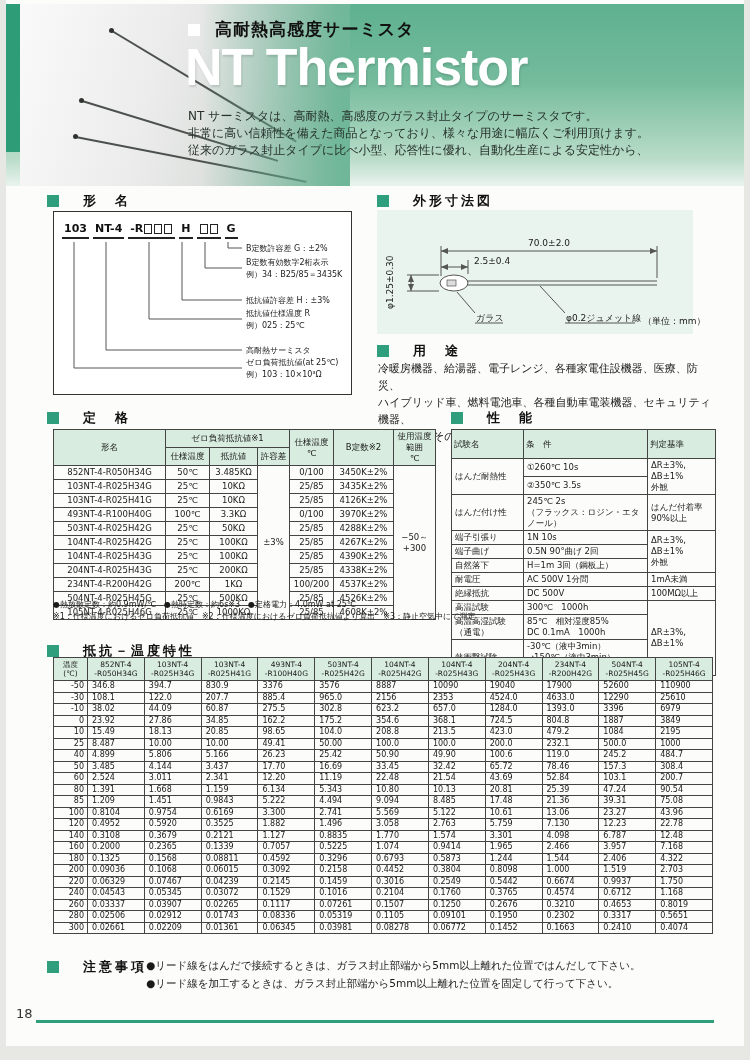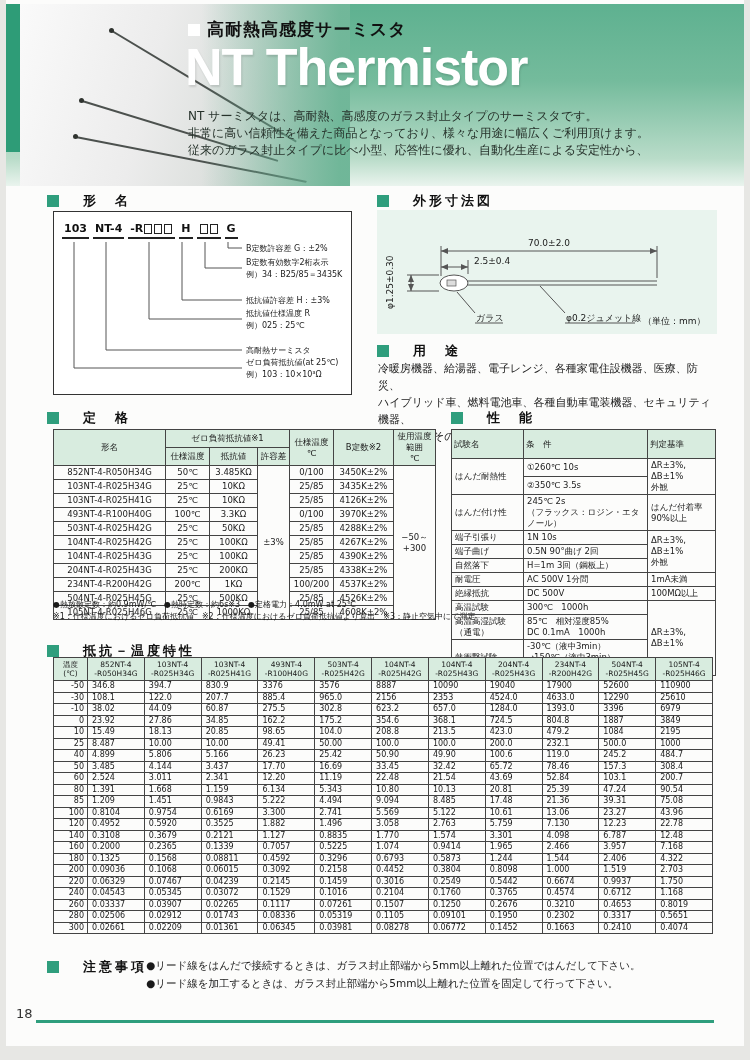--- a/index.html
+++ b/index.html
@@ -13,21 +13,21 @@
   .leftbar{position:absolute;left:0;top:0;width:14px;height:148px;background:#2e9c77}
   .photo{position:absolute;left:14px;top:0;width:330px;height:182px;
     background:linear-gradient(105deg,#fafafa 0%,#ececec 40%,#d9ddda 68%,#b7cdc1 100%)}
   .photo:after{content:"";position:absolute;inset:0;background:linear-gradient(90deg,rgba(116,187,156,0) 55%,rgba(104,180,148,.9) 97%)}
   .w{position:absolute;height:2px;background:#4c514e;border-radius:1px;transform-origin:left center}
   .w1{left:92px;top:26px;width:215px;transform:rotate(31deg)}
   .w2{left:62px;top:96px;width:205px;transform:rotate(17deg)}
   .w3{left:56px;top:132px;width:235px;transform:rotate(11deg)}
   .wd{position:absolute;width:5px;height:5px;border-radius:50%;background:#2f332f}
   .d1{left:89px;top:24px}.d2{left:59px;top:94px}.d3{left:53px;top:130px}
-  .subrow{position:absolute;left:182px;top:14px;display:flex;align-items:center;gap:7px}
+  .subrow{position:absolute;left:182px;top:14px;display:flex;align-items:center;gap:15px}
   .whitesq{width:12px;height:12px;background:#fff;display:inline-block}
   .subtitle{font-size:17px;font-weight:bold;color:#111;letter-spacing:1px}
   .title{position:absolute;left:179px;top:33px;font-size:52px;font-weight:bold;color:#fff;
     letter-spacing:-1px;font-family:"Liberation Sans","DejaVu Sans",sans-serif;text-shadow:1px 2px 2px rgba(0,0,0,.12)}
   .desc{position:absolute;left:182px;top:104px;font-size:12px;line-height:17px;color:#26322b}
 
   
   .sec-head{position:absolute;display:flex;align-items:center;gap:24px}
   .sq{width:12px;height:12px;background:#2f9e7d;flex:none}
   .sec-title{font-size:13px;font-weight:bold;letter-spacing:3px;color:#111}
@@ -43,21 +43,21 @@
   .model-box{position:absolute;left:47px;top:211px;width:299px;height:184px;border:1px solid #333;background:#fff}
   .model-code{position:absolute;left:8px;top:10px;display:flex;gap:4px;font-size:11px;font-weight:bold;color:#111}
   .seg{border-bottom:2px solid #222;padding:0 2px 2px;display:flex;align-items:center}
   .box{width:8px;height:10px;border:1px solid #222;margin:0 1px;display:inline-block}
   .model-lines{position:absolute;left:0;top:0}
   .model-lines path{fill:none;stroke:#555;stroke-width:1}
   .callout{position:absolute;left:192px;font-size:8px;line-height:12px;white-space:nowrap;color:#1a1a1a}
   .c1{top:31px}.c2{top:45px}.c3{top:83px}.c4{top:96px}.c5{top:133px}.c6{top:145px}
 
   
-  .dim-panel{position:absolute;left:371px;top:210px;width:340px;height:124px;background:#e9f4ee}
+  .dim-panel{position:absolute;left:371px;top:210px;width:316px;height:124px;background:#e9f4ee}
   .dim-panel svg line,.dim-panel svg path.ln{stroke:#555;stroke-width:1;fill:none}
   .dim-panel text{font-size:9px;fill:#1a1a1a;font-family:"DejaVu Sans",sans-serif}
 
   
   .apps{position:absolute;left:372px;top:360px;width:340px;font-size:11px;line-height:17px;color:#1a1a1a}
 
   
   table{border-collapse:collapse;table-layout:fixed}
   th,td{border:1px solid #444;white-space:pre-line;color:#1a1a1a}
   th{background:#d8ecdf;font-weight:normal}

